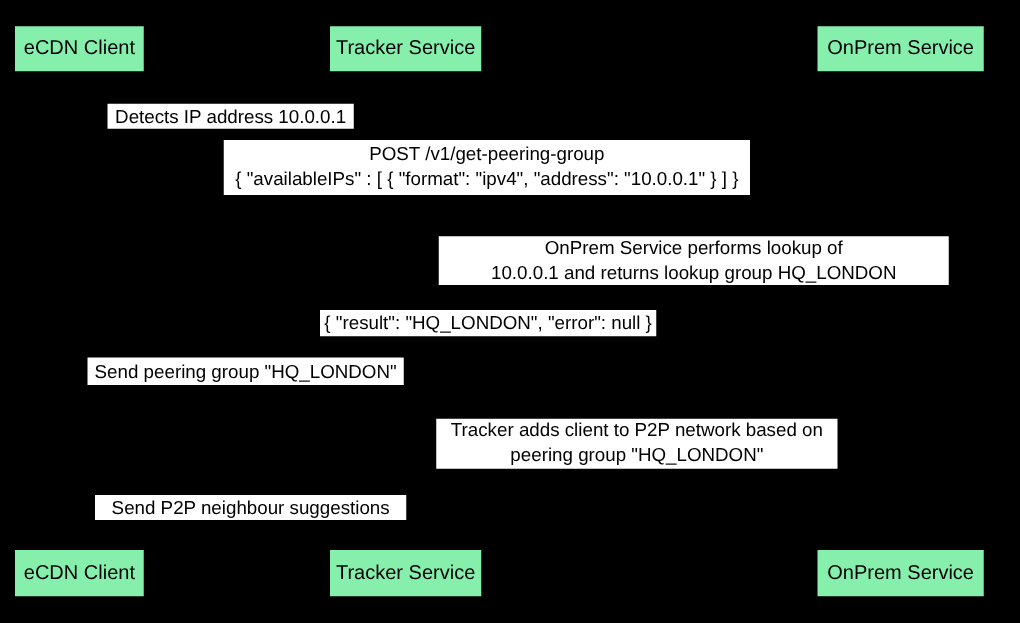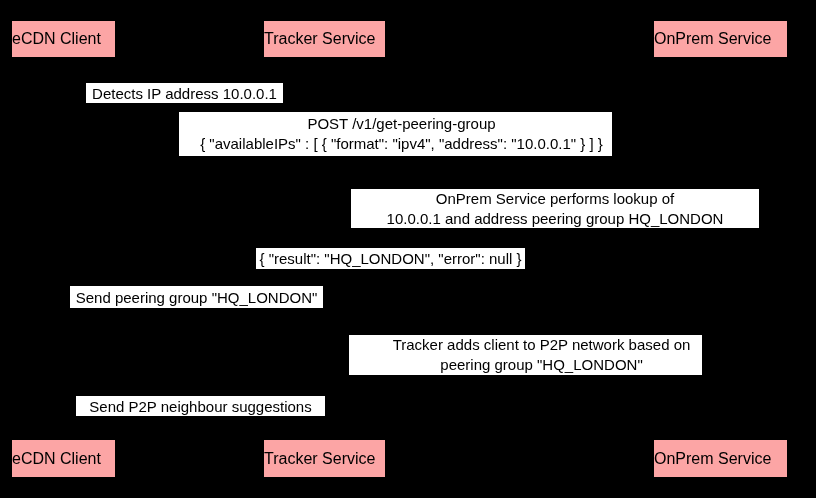--- a/index.html
+++ b/index.html
@@ -10,24 +10,25 @@
   .stage {
     position: relative;
     width: 816px;
     height: 498px;
     background: #000000;
     font-family: "Liberation Sans", sans-serif;
     overflow: hidden;
   }
   .actor {
     position: absolute;
-    background: #fca5a5;
+    background: #86efac;
     color: #000000;
     display: flex;
     align-items: center;
+    justify-content: center;
     font-size: 16px;
     line-height: 1;
     white-space: nowrap;
   }
   .msg {
     position: absolute;
     background: #ffffff;
     color: #000000;
     font-size: 15px;
     text-align: center;
@@ -52,39 +53,39 @@
     <span>Tracker Service</span>
   </div>
   <div class="actor" style="left:654px; top:21px; width:133px; height:36px;">
     <span>OnPrem Service</span>
   </div>
 
   <div class="msg" style="left:86px; top:83px; width:197px; height:20px;">
     <span>Detects IP address 10.0.0.1</span>
   </div>
 
-  <div class="msg two-line" style="left:179px; top:112px; width:421px; height:44px;padding-left:12px;">
+  <div class="msg two-line" style="left:179px; top:112px; width:421px; height:44px;">
     <span>POST /v1/get-peering-group</span>
     <span>{ "availableIPs" : [ { "format": "ipv4", "address": "10.0.0.1" } ] }</span>
   </div>
 
   <div class="msg two-line" style="left:351px; top:189px; width:408px; height:39px;">
     <span>OnPrem Service performs lookup of</span>
-    <span>10.0.0.1 and address peering group HQ_LONDON</span>
+    <span>10.0.0.1 and returns lookup group HQ_LONDON</span>
   </div>
 
   <div class="msg" style="left:256px; top:248px; width:269px; height:21px;">
     <span>{ "result": "HQ_LONDON", "error": null }</span>
   </div>
 
   <div class="msg" style="left:70px; top:286px; width:253px; height:22px;">
     <span>Send peering group "HQ_LONDON"</span>
   </div>
 
-  <div class="msg two-line" style="left:349px; top:335px; width:321px; height:40px;padding-left:32px;">
+  <div class="msg two-line" style="left:349px; top:335px; width:321px; height:40px;">
     <span>Tracker adds client to P2P network based on</span>
     <span>peering group "HQ_LONDON"</span>
   </div>
 
   <div class="msg" style="left:76px; top:396px; width:249px; height:20px;align-items:center;">
     <span>Send P2P neighbour suggestions</span>
   </div>
 
   <div class="actor" style="left:12px; top:440px; width:103px; height:37px;">
     <span>eCDN Client</span>

